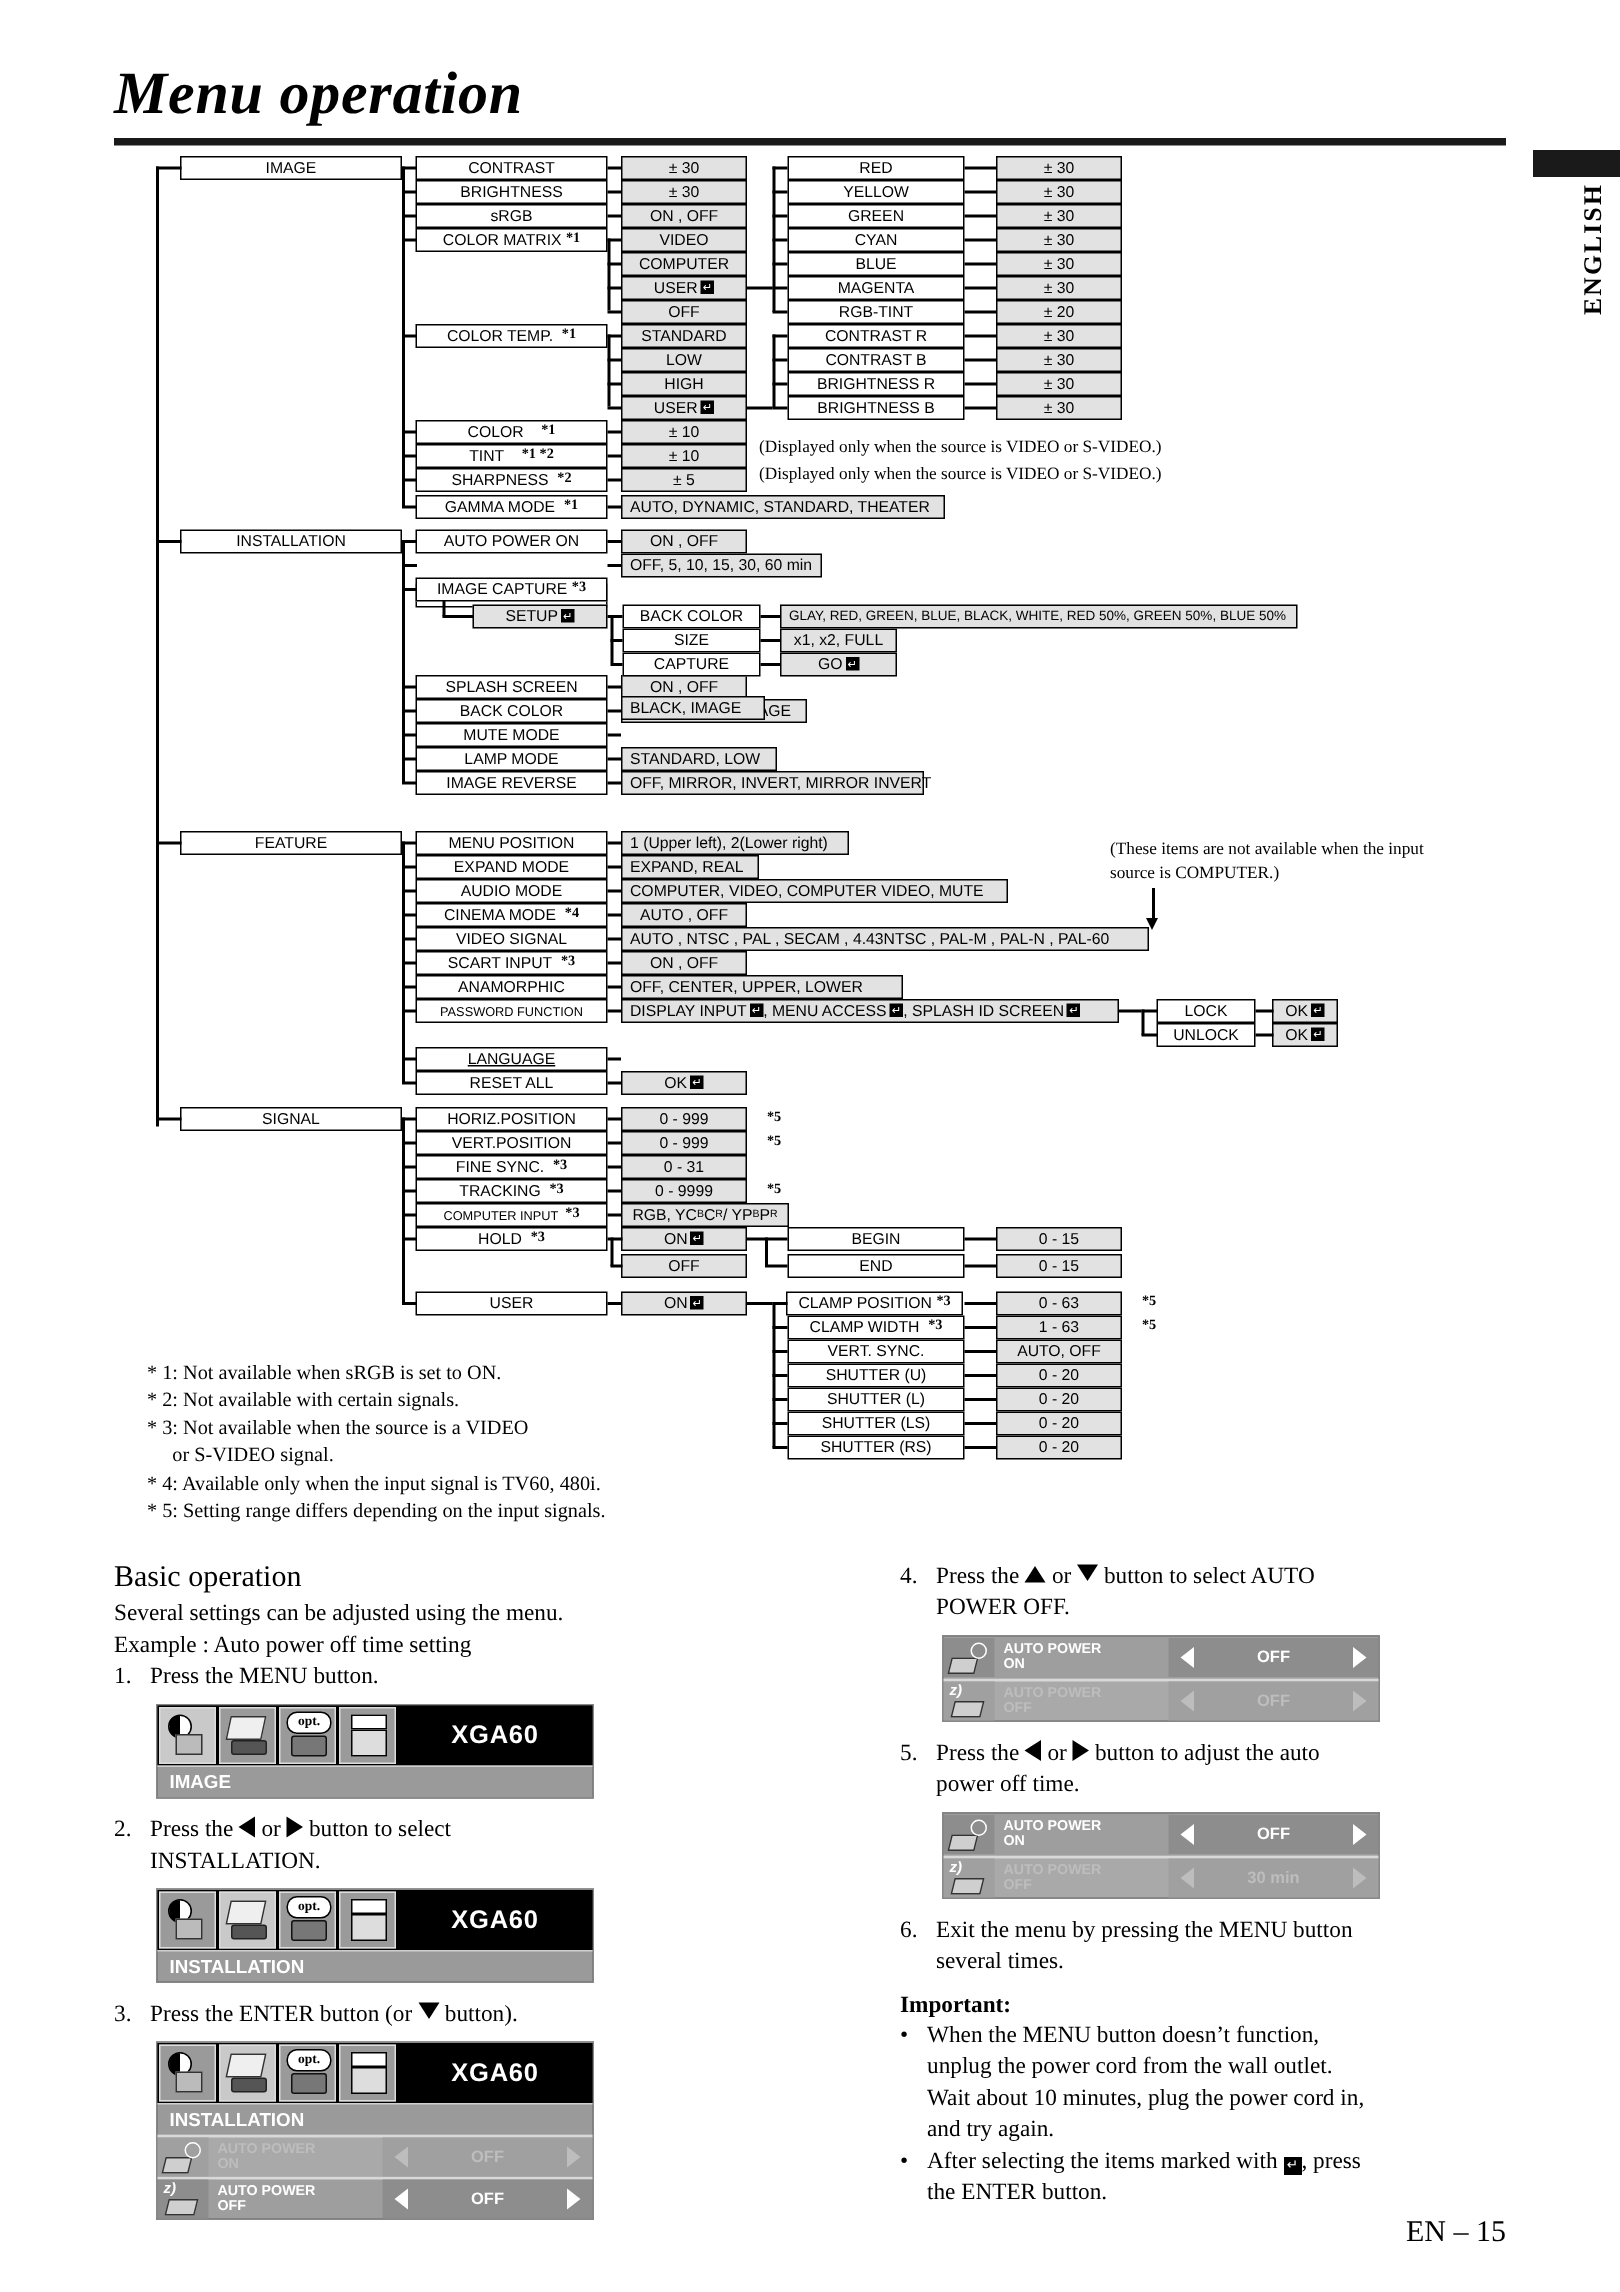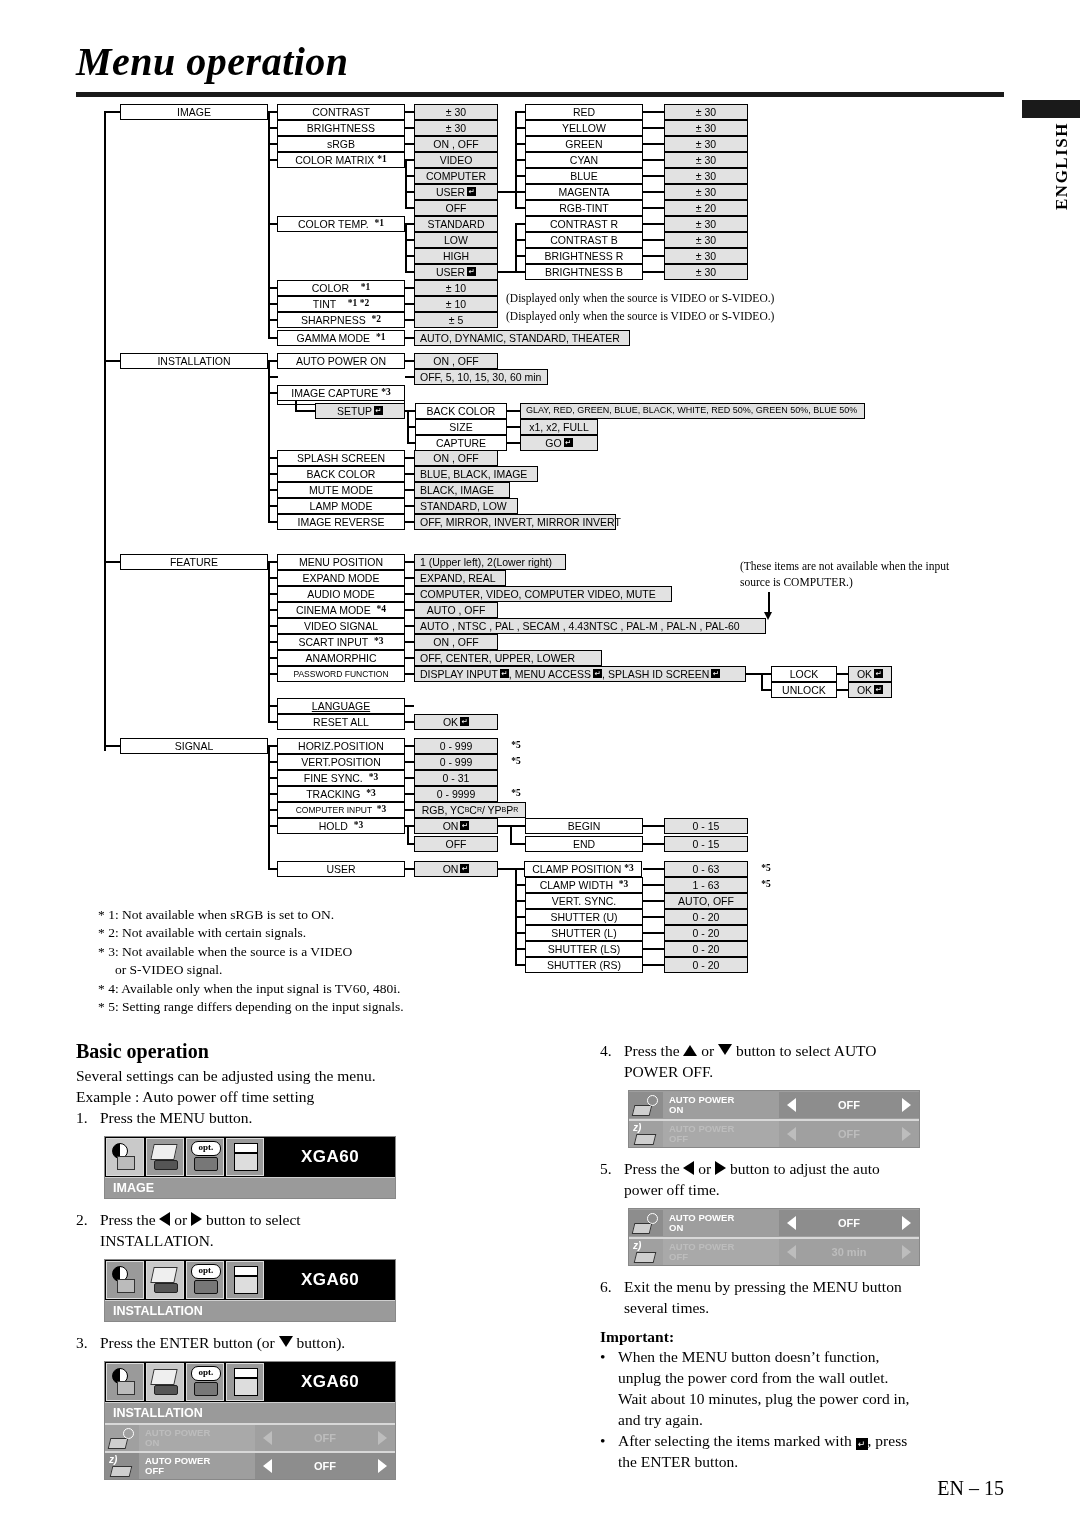--- a/index.html
+++ b/index.html
@@ -99,21 +99,21 @@
   }
   #footnotes div { white-space: pre; }
 
   
   .col { position: absolute; font-family:"Liberation Serif", serif; }
   #col-left  { left: 76px; top: 1040px; width: 470px; }
   #col-right { left: 600px; top: 1040px; width: 450px; }
 
   h2.sec {
     font-family: "Liberation Serif", serif;
-    font-weight: bold; font-size: 20px; margin: 0 0 2px 0;
+    font-weight: normal; font-size: 20px; margin: 0 0 2px 0;
   }
   p.body { font-size: 15.5px; line-height: 21px; margin: 0; }
   .step { font-size: 15.5px; line-height: 21px; display: flex; gap: 6px; margin-top: 0px;}
   .step .num { width: 18px; flex: 0 0 18px; }
   .step .txt { flex: 1; }
   .imp-title { font-weight: bold; font-size: 15.5px; margin-top: 10px; }
   .bullet { display:flex; gap:8px; font-size:15.5px; line-height:21px; }
   .bullet .b { flex:0 0 10px; }
   .tri-l, .tri-r { display:inline-block; width:0;height:0; vertical-align:-1px;}
   .tri-l { border-top:7px solid transparent; border-bottom:7px solid transparent; border-right:11px solid #000; }
@@ -331,21 +331,21 @@
   <div class="node" style="left:277px;top:450px;width:128px;">SPLASH SCREEN</div>
   <div class="node" style="left:277px;top:466px;width:128px;">BACK COLOR</div>
   <div class="node" style="left:277px;top:482px;width:128px;">MUTE MODE</div>
   <div class="node" style="left:277px;top:498px;width:128px;">LAMP MODE</div>
   <div class="node" style="left:277px;top:514px;width:128px;">IMAGE REVERSE</div>
 
   <div class="node val" style="left:414px;top:353px;width:84px;">ON , OFF</div>
   <div class="node val left" style="left:414px;top:369px;width:134px;">OFF,  5,  10,  15,  30,  60 min</div>
   <div class="node val" style="left:414px;top:450px;width:84px;">ON , OFF</div>
   <div class="node val left" style="left:414px;top:466px;width:124px;">BLUE, BLACK, IMAGE</div>
-  <div class="node val left" style="left:414px;top:482px;width:96px;">BLACK, IMAGE</div>
+  <div class="node val left" style="left:414px;top:464px;width:96px;">BLACK, IMAGE</div>
   <div class="node val left" style="left:414px;top:498px;width:104px;">STANDARD, LOW</div>
   <div class="node val left" style="left:414px;top:514px;width:202px;">OFF, MIRROR, INVERT, MIRROR INVERT</div>
 
   <div class="node" style="left:415px;top:403px;width:92px;">BACK COLOR</div>
   <div class="node" style="left:415px;top:419px;width:92px;">SIZE</div>
   <div class="node" style="left:415px;top:435px;width:92px;">CAPTURE</div>
   <div class="node val left" style="left:520px;top:403px;width:345px;font-size:9px;">
       <span>GLAY, RED, GREEN, BLUE, BLACK, WHITE, RED 50%, GREEN 50%, BLUE 50%</span>
     </div>
   <div class="node val" style="left:520px;top:419px;width:78px;">x1, x2, FULL</div>

